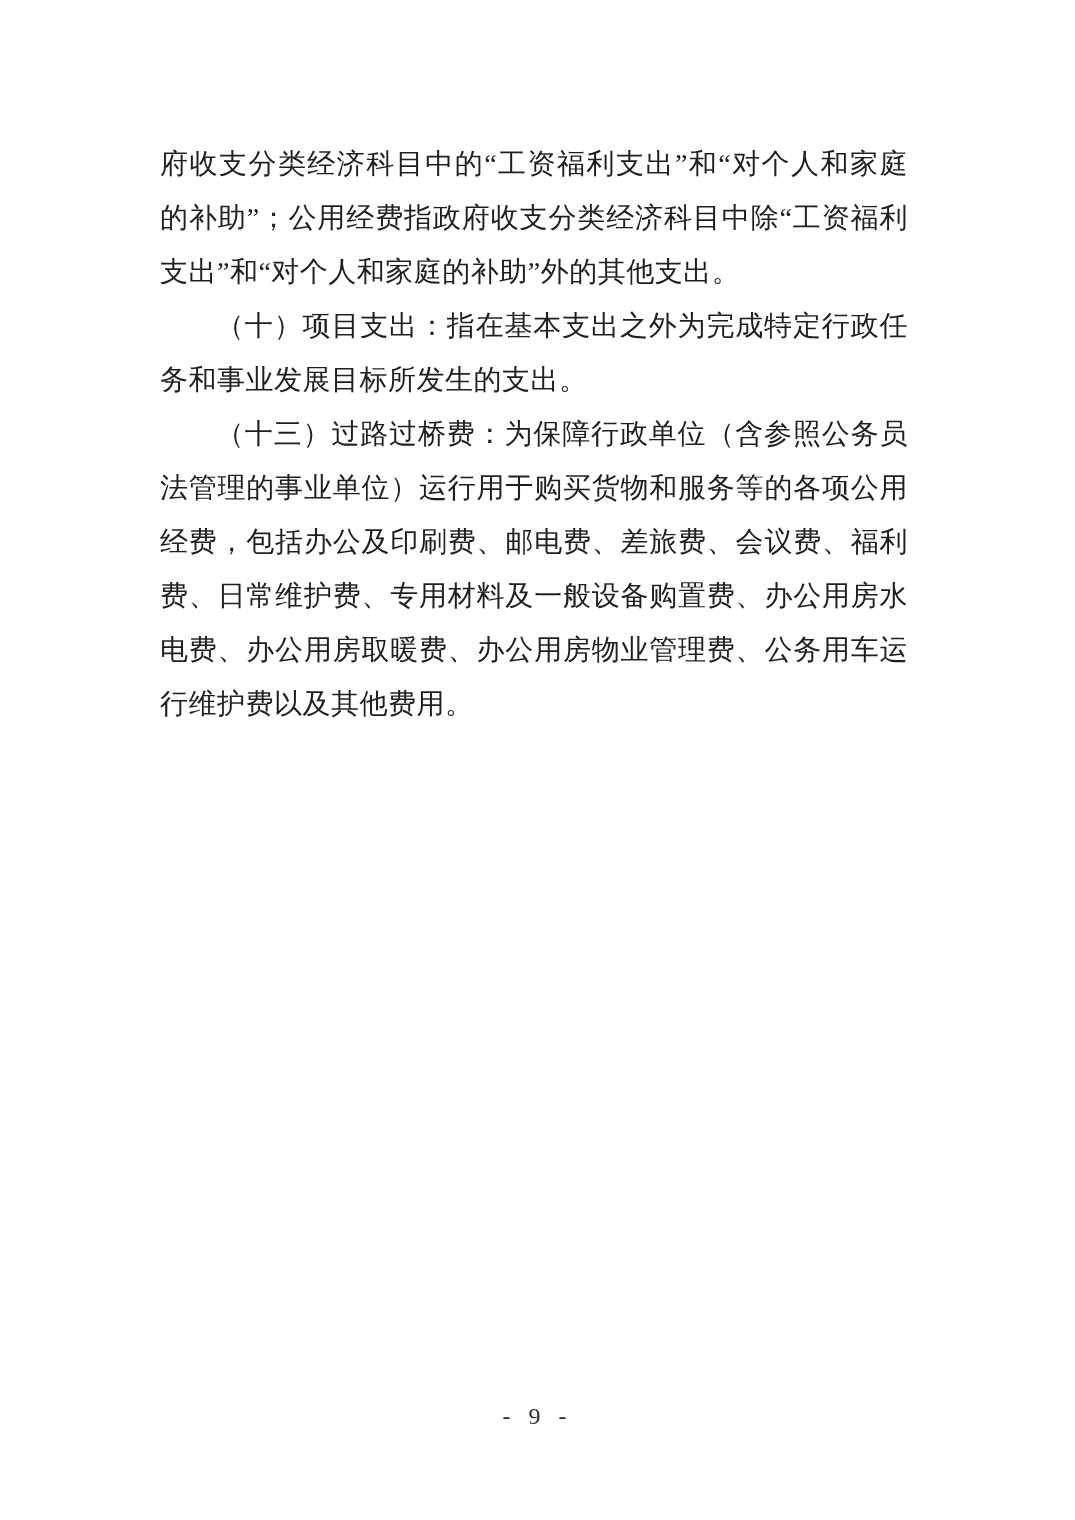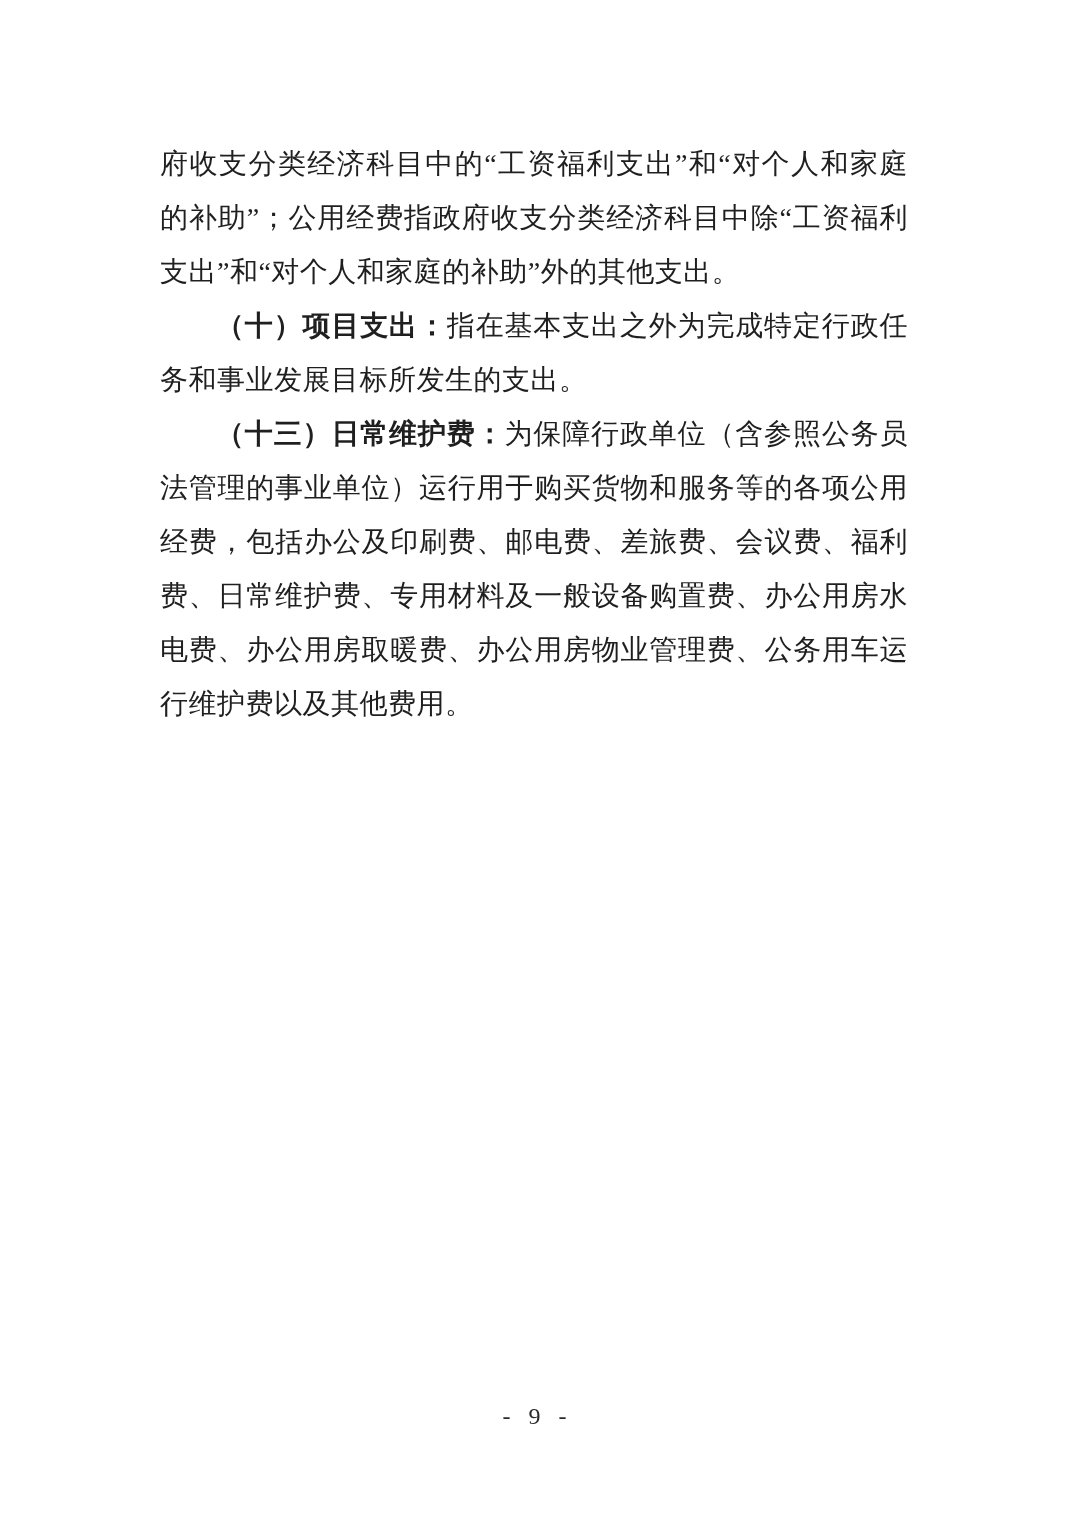--- a/index.html
+++ b/index.html
@@ -29,21 +29,21 @@
     line-height: 54px;
     text-align: justify;
     text-justify: inter-ideograph;
     letter-spacing: 0.5px;
     font-weight: 400;
   }
   .para.indent {
     text-indent: 2em;
   }
   .para b {
-    font-weight: 700;
+    font-weight: 400;
   }
   .footer {
     position: absolute;
     left: 0;
     top: 1398px;
     width: 100%;
     text-align: center;
     font-size: 24px;
     line-height: 36px;
     color: #2a2a2a;
@@ -56,19 +56,19 @@
 <div class="page">
 
   <div class="text-block">
 
     <p class="para"><span>府收支分类经济科目中的“工资福利支出”和“对个人和家庭的补助”；公用经费指政府收支分类经济科目中除“工资福利支出”和“对个人和家庭的补助”外的其他支出。</span></p>
 
     <p class="para indent"><b>（十）项目支出：</b><span>指在基本支出之外为完成特定行政任务和事业发展目标所发生的支出。</span></p>
 
 
 
-    <p class="para indent"><b>（十三）日常维护费：</b><span>为保障行政单位（含参照公务员法管理的事业单位）运行用于购买货物和服务等的各项公用经费，包括办公及印刷费、邮电费、差旅费、会议费、福利费、日常维护费、专用材料及一般设备购置费、办公用房水电费、办公用房取暖费、办公用房物业管理费、公务用车运行维护费以及其他费用。</span></p>
+    <p class="para indent"><b>（十三）过路过桥费：</b><span>为保障行政单位（含参照公务员法管理的事业单位）运行用于购买货物和服务等的各项公用经费，包括办公及印刷费、邮电费、差旅费、会议费、福利费、日常维护费、专用材料及一般设备购置费、办公用房水电费、办公用房取暖费、办公用房物业管理费、公务用车运行维护费以及其他费用。</span></p>
 
   </div>
 
   <div class="footer">- 9 -</div>
 
 </div>
 
 </body></html>

